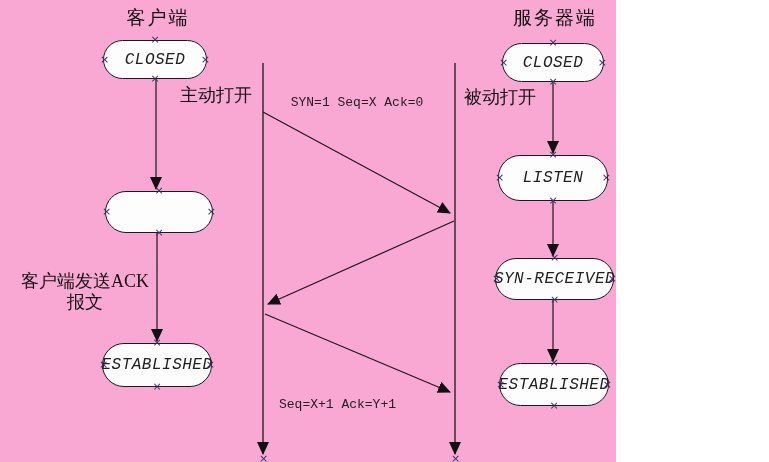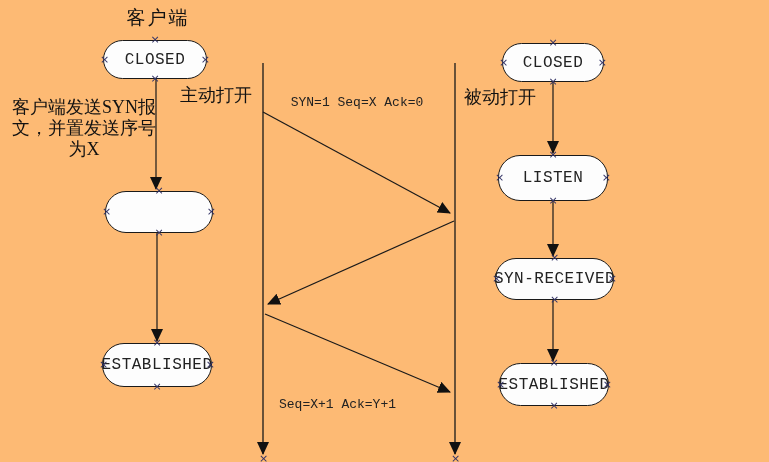--- a/index.html
+++ b/index.html
@@ -1,33 +1,33 @@
 <!DOCTYPE html>
 <html><head>
 <meta charset="utf-8">
 <style>
   html,body{margin:0;padding:0;}
   .canvas{
-    position:relative;width:769px;height:462px;overflow:hidden;
-    background:#fdba74;color:#1a1a1a;
+    position:relative;width:616px;height:462px;overflow:hidden;
+    background:#f9a8d4;color:#1a1a1a;
     font-family:"Liberation Serif","DejaVu Serif",serif;
   }
   .center{text-align:center;}
   .title{
     position:absolute;font-size:19px;letter-spacing:2px;text-align:center;
     color:#111;
   }
   .node{
     position:absolute;background:#fdfdfd;border:1.3px solid #1a1a1a;
     border-radius:22px;display:flex;align-items:center;justify-content:center;
     box-sizing:border-box;z-index:3;
   }
   .node-label{
     font-family:"Liberation Mono","DejaVu Sans Mono",monospace;
-    font-size:16px;color:#222;letter-spacing:0.5px;white-space:nowrap;
+    font-size:16px;color:#222;letter-spacing:0.5px;white-space:nowrap;font-style:italic;
   }
   .cp{
     position:absolute;color:#333366;font-size:11px;line-height:8px;
     font-family:"DejaVu Sans",sans-serif;z-index:4;pointer-events:none;
   }
   .cp-t{top:-5px;left:50%;transform:translateX(-50%);}
   .cp-b{bottom:-5px;left:50%;transform:translateX(-50%);}
   .cp-l{left:-4px;top:50%;transform:translateY(-50%);}
   .cp-r{right:-4px;top:50%;transform:translateY(-50%);}
   .cp-abs{position:absolute;color:#333366;font-size:11px;line-height:8px;
@@ -63,20 +63,21 @@
 
     <line x1="263" y1="63" x2="263" y2="454" stroke="#1a1a1a" stroke-width="1.3" marker-end="url(#ah)"></line>
     <line x1="455" y1="63" x2="455" y2="454" stroke="#1a1a1a" stroke-width="1.3" marker-end="url(#ah)"></line>
 
     <line x1="263" y1="112" x2="450" y2="213" stroke="#1a1a1a" stroke-width="1.2" marker-end="url(#ah)"></line>
     <line x1="454" y1="221" x2="268" y2="304" stroke="#1a1a1a" stroke-width="1.2" marker-end="url(#ah)"></line>
     <line x1="265" y1="314" x2="450" y2="392" stroke="#1a1a1a" stroke-width="1.2" marker-end="url(#ah)"></line>
   </svg>
 
   <div class="title" style="left:98px;top:5px;width:120px">客户端</div>
+  <div class="title" style="left:495px;top:5px;width:120px">服务器端</div>
 
   <div class="node" style="left:103px;top:40px;width:104px;height:39px">
     <span class="node-label">CLOSED</span>
   <span class="cp cp-t">×</span>
       <span class="cp cp-b">×</span>
       <span class="cp cp-l">×</span>
       <span class="cp cp-r">×</span>
     </div>
   <div class="node" style="left:105px;top:191px;width:108px;height:42px">
   <span class="cp cp-t">×</span>
@@ -117,22 +118,21 @@
     <span class="node-label">ESTABLISHED</span>
   <span class="cp cp-t">×</span>
       <span class="cp cp-b">×</span>
       <span class="cp cp-l">×</span>
       <span class="cp cp-r">×</span>
     </div>
 
   <div class="cjk" style="left:180px;top:85px">主动打开</div>
   <div class="cjk" style="left:464px;top:87px">被动打开</div>
 
-  <div class="cjk center" style="left:0px;top:97px;width:168px">客户端发送SYN报
-文，并置发送序号
-为X</div>
+  <div class="cjk center" style="left:10px;top:271px;width:150px">客户端发送ACK
+报文</div>
 
   <div class="msg center" style="left:263px;top:92px;width:188px">SYN=1 Seq=X Ack=0</div>
   <div class="msg center" style="left:260px;top:394px;width:155px">Seq=X+1 Ack=Y+1</div>
 
   <span class="cp-abs" style="left:259px;top:455px">×</span>
   <span class="cp-abs" style="left:451px;top:455px">×</span>
 </div>
 
 </body></html>

